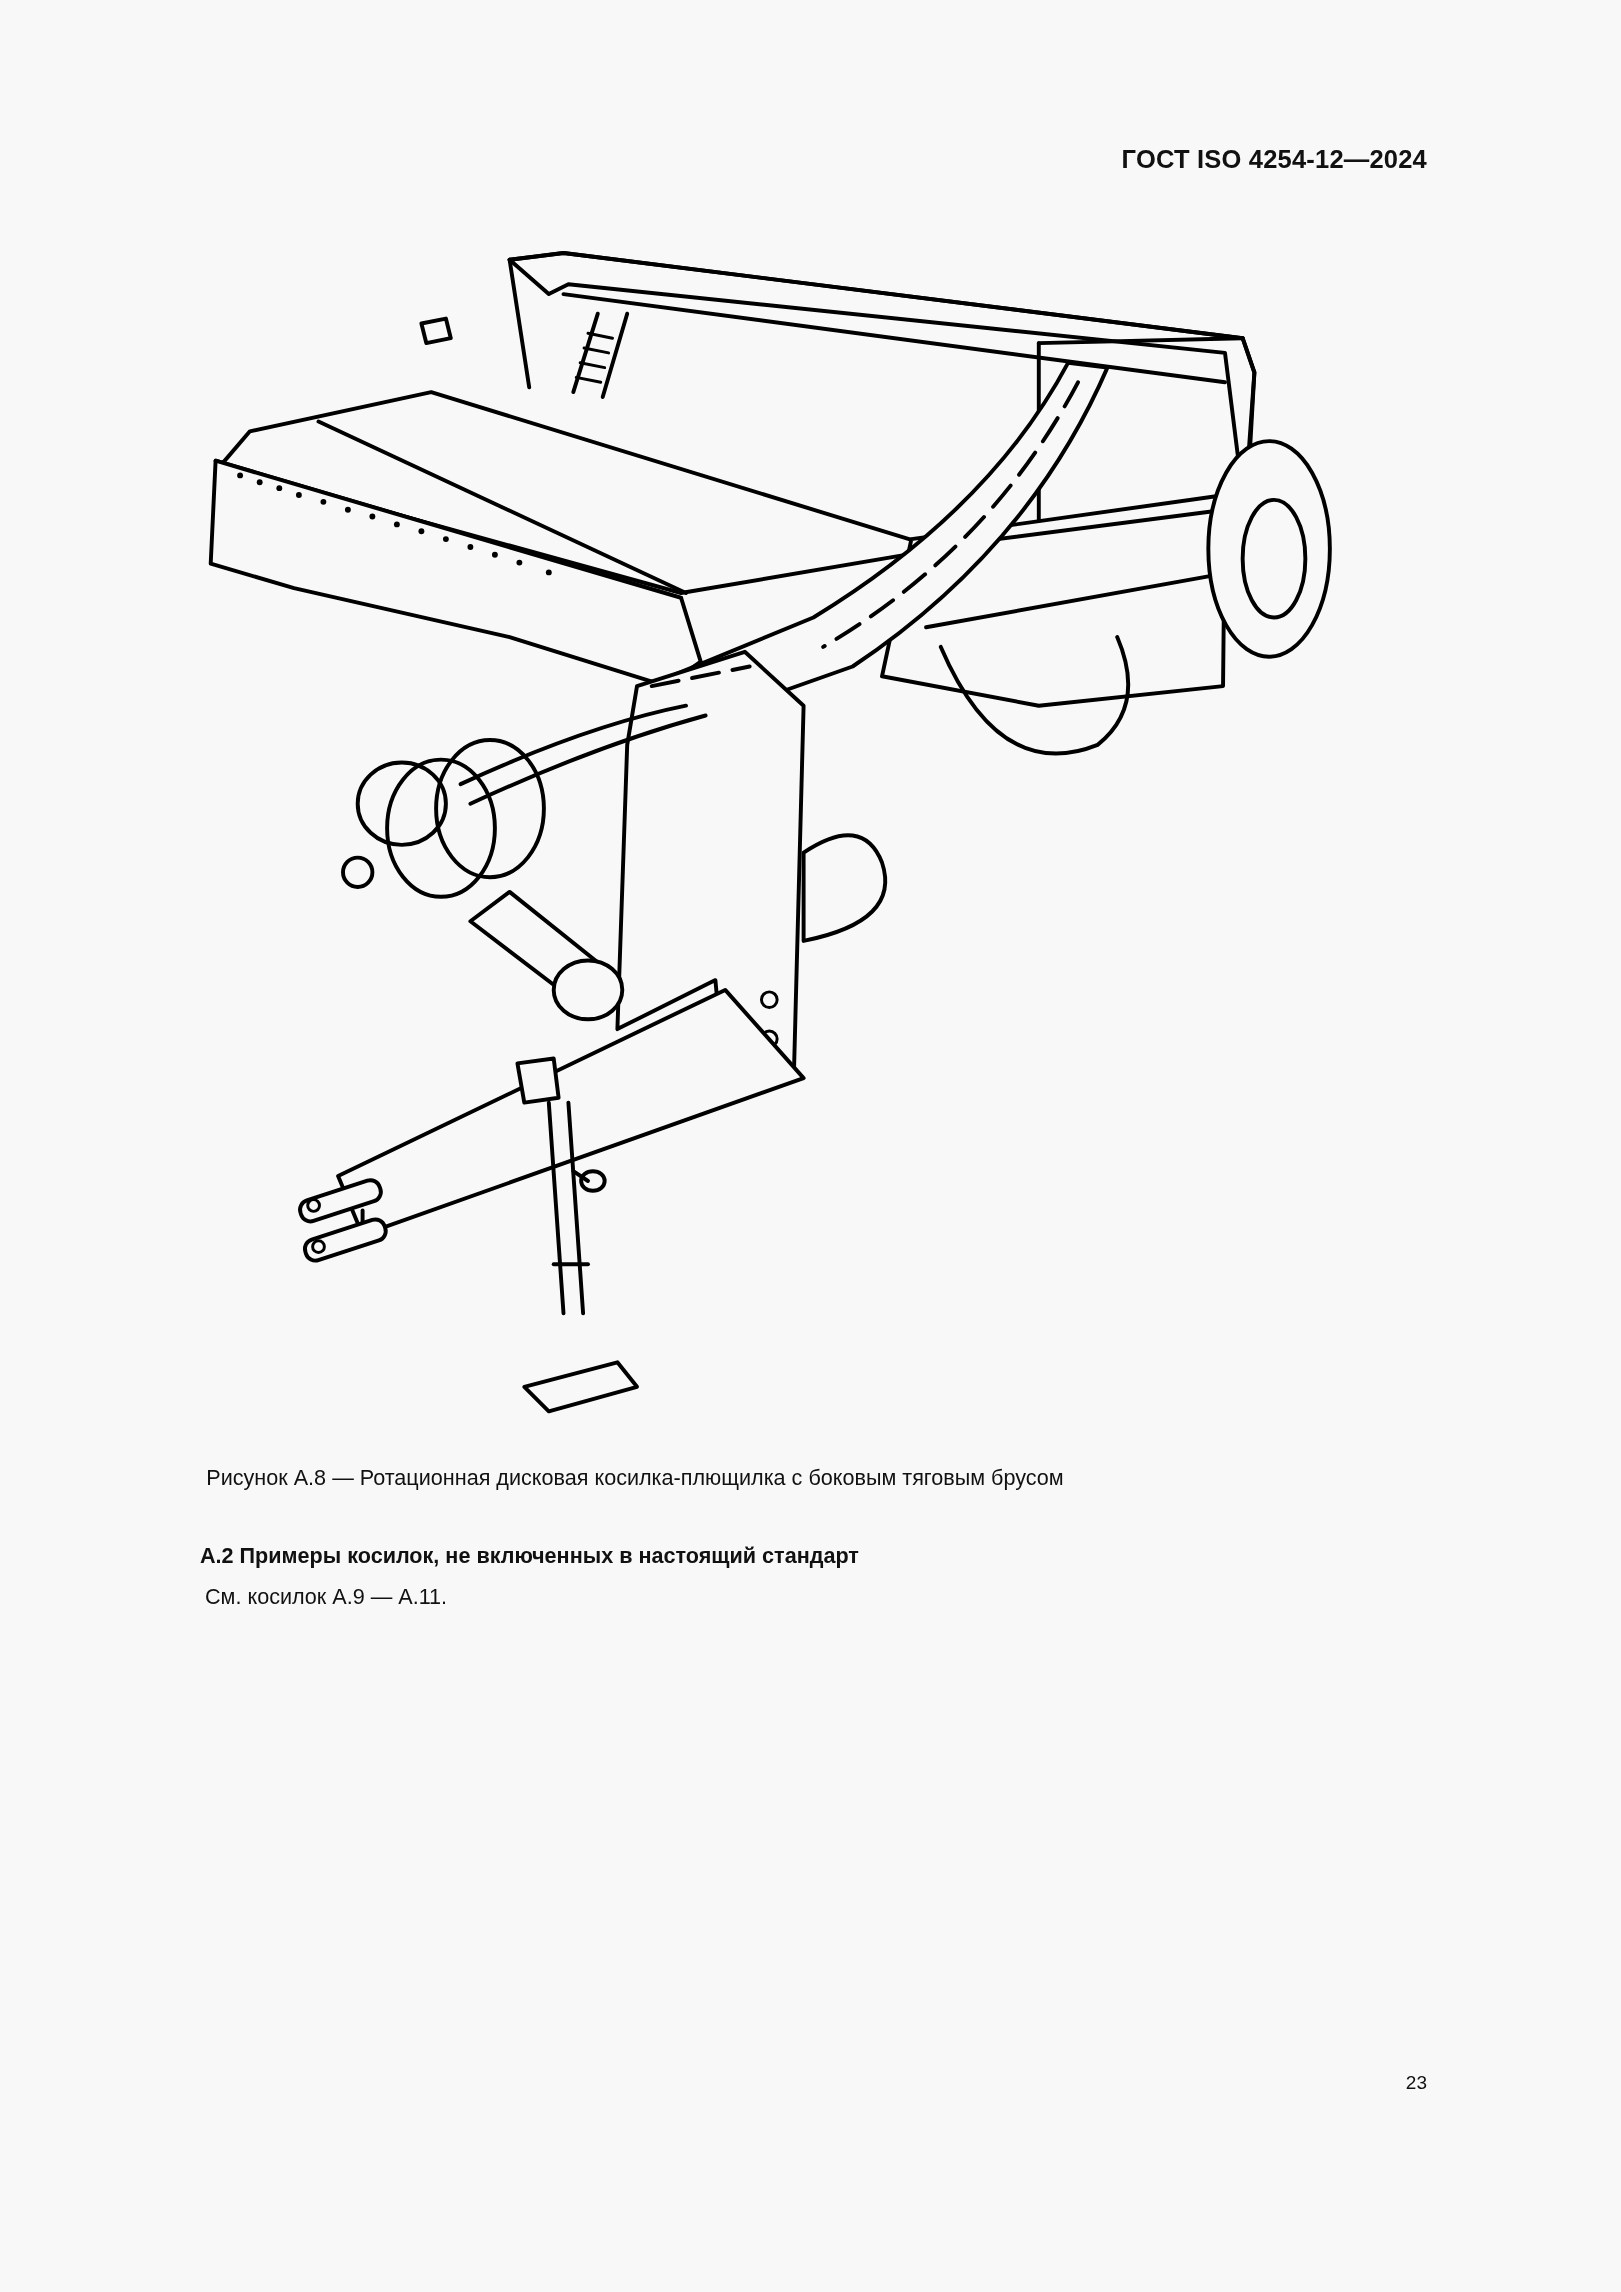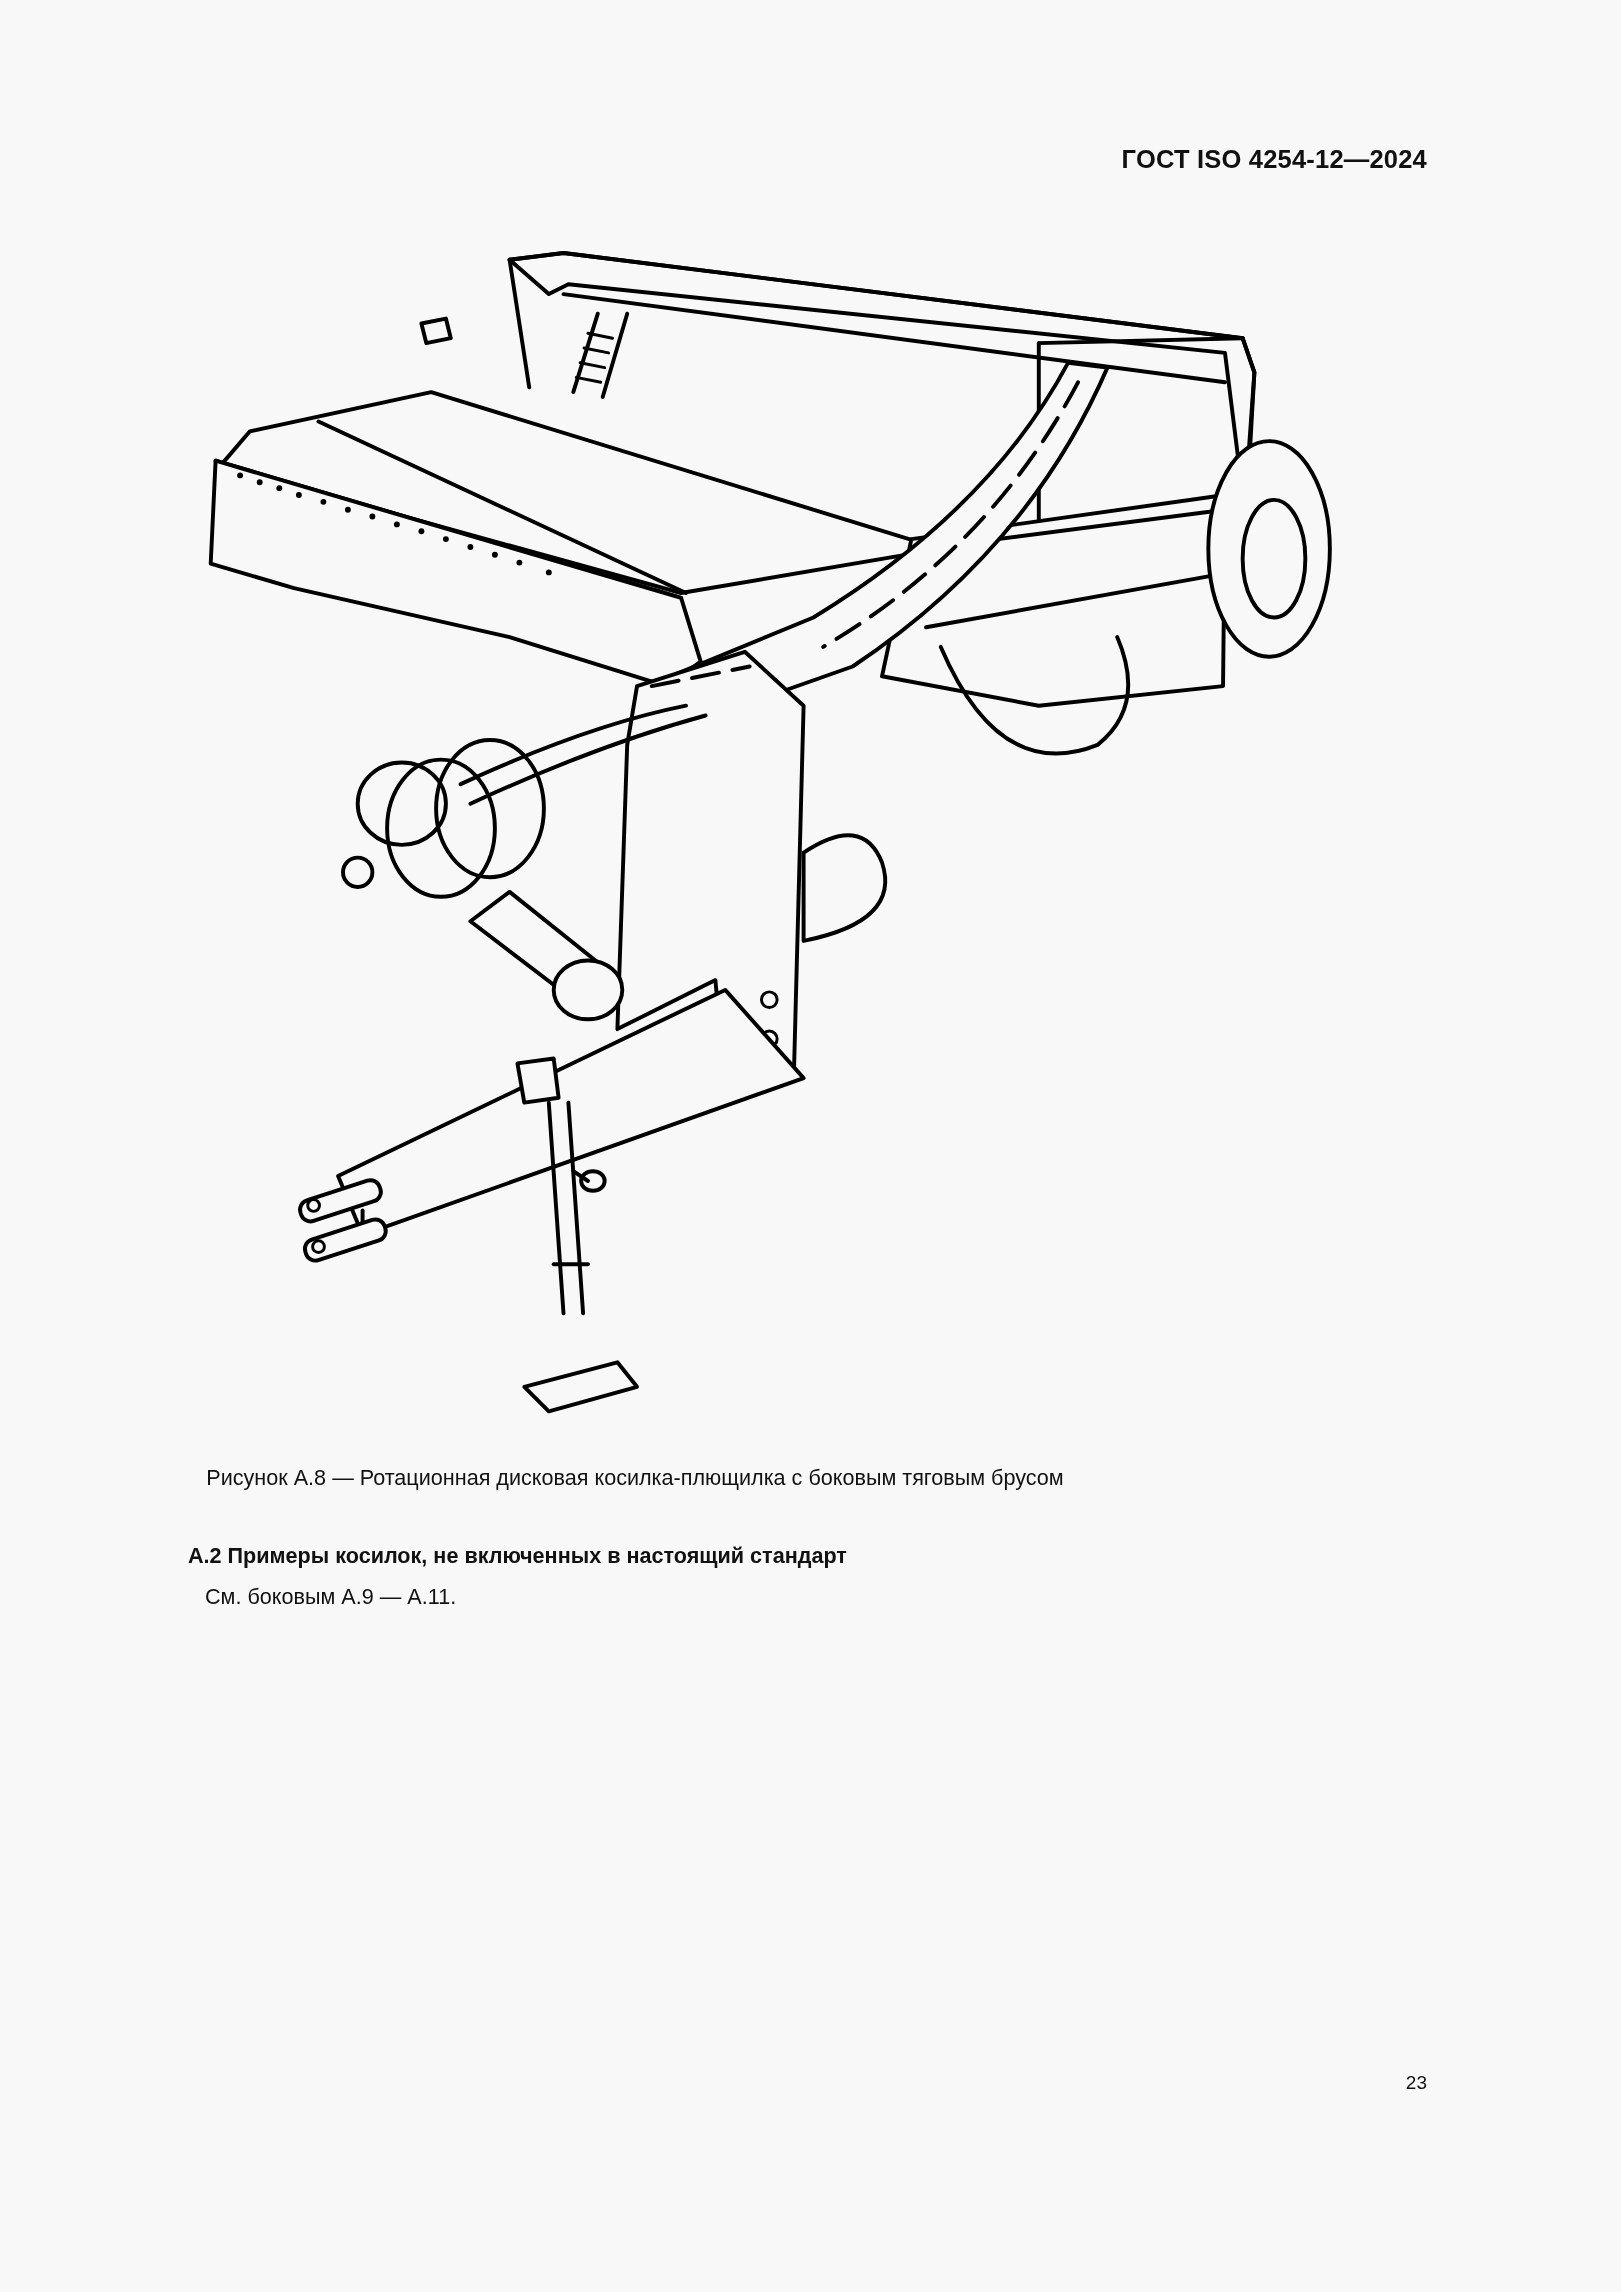--- a/index.html
+++ b/index.html
@@ -18,21 +18,21 @@
   .figure {
     position: absolute; left: 196px; top: 235px; width: 1176px; height: 1206px;
   }
   .figure svg { width: 100%; height: 100%; }
   .caption {
     position: absolute; top: 1465px; left: 0; width: 1336px;
     text-align: center; font-size: 21.6px;
   }
   .caption span { position: relative; left: -33px; }
   .section-title {
-    position: absolute; top: 1543px; left: 188px;
+    position: absolute; top: 1543px; left: 200px;
     font-size: 21.6px; font-weight: bold;
   }
   .section-text {
     position: absolute; top: 1584px; left: 205px;
     font-size: 21.6px;
   }
   .page-number {
     position: absolute; top: 2072px; right: 194px;
     font-size: 19px;
   }
@@ -144,16 +144,16 @@
     <ellipse class="fillw" cx="605" cy="1205" rx="12" ry="10"></ellipse>
     <line class="ln" x1="585" y1="1195" x2="600" y2="1205"></line>
   </svg>
 </div>
 
 <div class="caption">
   <span>Рисунок А.8 — Ротационная дисковая косилка-плющилка с боковым тяговым брусом</span>
 </div>
 
 <div class="section-title">А.2 Примеры косилок, не включенных в настоящий стандарт</div>
-<div class="section-text">См. боковым А.9 — А.11.</div>
+<div class="section-text">См. косилок А.9 — А.11.</div>
 
 <div class="page-number">23</div>
 
 
 </body></html>

